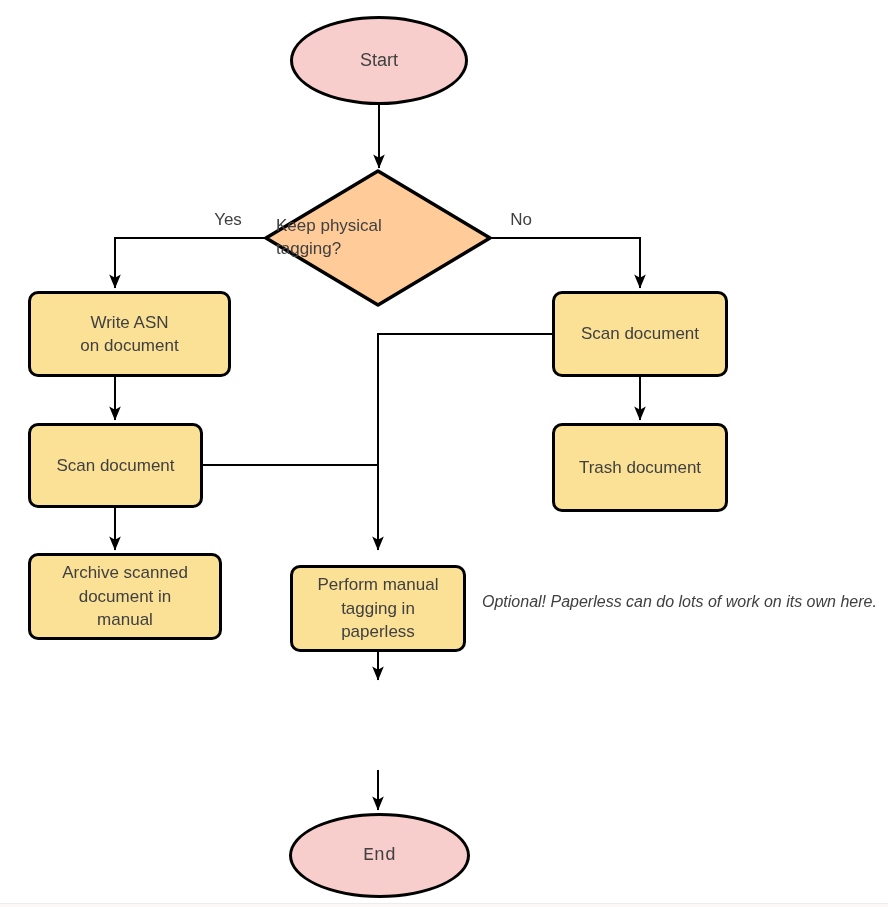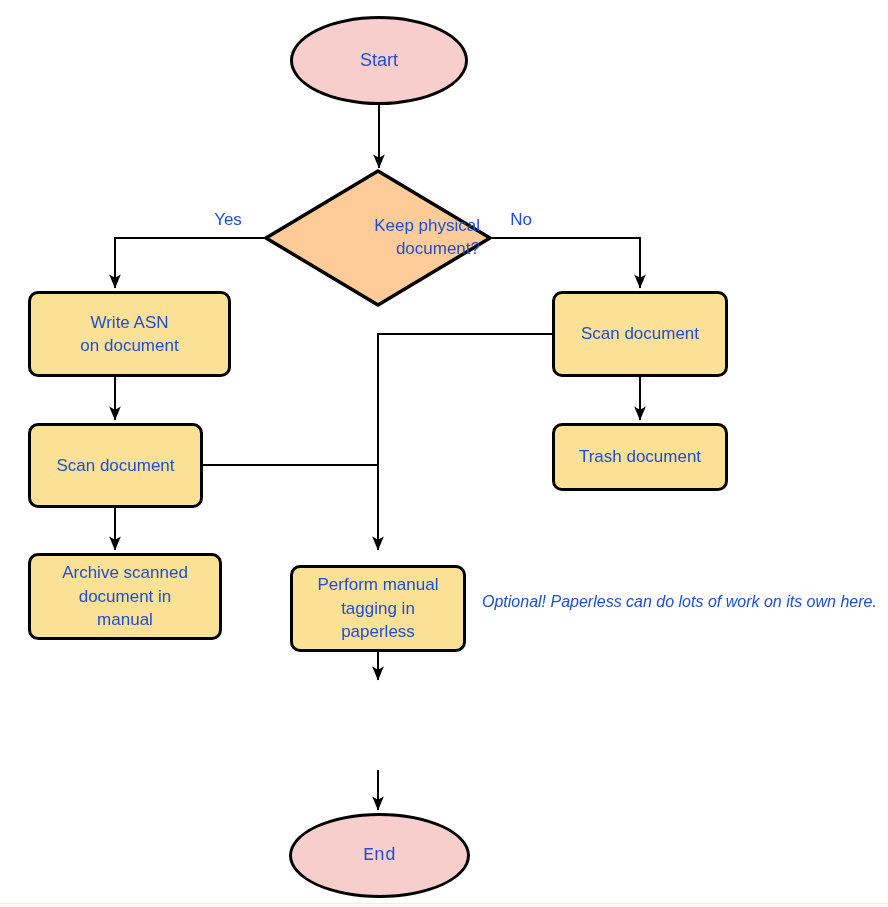--- a/index.html
+++ b/index.html
@@ -1,56 +1,56 @@
 <!DOCTYPE html>
 <html style="--background: #FFFFFF; --terminal-fill: #F8CECC; --decision-fill: #FFCC99; --process-fill: #FBE196; --stroke: #000000;"><head>
 <meta charset="utf-8">
 <style>
   html,body { margin:0; padding:0; background:#ffffff; }
   .canvas {
     position:relative; width:888px; height:907px; background:var(--background,#fff);
-    font-family:"Liberation Sans", sans-serif; color:#1d4ed8; overflow:hidden;
+    font-family:"Liberation Sans", sans-serif; color:#404040; overflow:hidden;
   }
   .layer { position:absolute; left:0; top:0; width:888px; height:907px; }
   .node {
     position:absolute; box-sizing:border-box;
     display:flex; flex-direction:column; align-items:center; justify-content:center;
     text-align:center; font-size:17px; line-height:1.38;
   }
   .terminal {
     background:var(--terminal-fill,#F8CECC);
     border:3px solid var(--stroke,#000);
     border-radius:50%;
     font-size:18px;
   }
   .process {
     background:var(--process-fill,#FBE196);
     border:3px solid var(--stroke,#000);
     border-radius:10px;
   }
   .decision-text {
-    position:absolute; display:flex; flex-direction:column; align-items:flex-end;
+    position:absolute; display:flex; flex-direction:column; align-items:flex-start;
     justify-content:center; text-align:center; font-size:17px; line-height:1.35;
   }
   .edge-label { position:absolute; font-size:17px; text-align:center; }
   .note {
     position:absolute; left:482px; top:590px; width:406px;
     font-size:16px; font-style:italic; line-height:1.45;
   }
   .bottom-strip {
     position:absolute; left:0; top:903px; width:888px; height:4px;
     background:#fdf8f8; border-top:1px solid #ececec;
   }
   
   .n-start      { left:290px; top:16px;  width:178px; height:89px; }
   .n-write-asn  { left:28px;  top:291px; width:203px; height:86px; }
   .n-scan-left  { left:28px;  top:423px; width:175px; height:85px; }
   .n-archive    { left:28px;  top:553px; width:194px; height:87px; }
   .n-scan-right { left:552px; top:291px; width:176px; height:86px; }
-  .n-trash      { left:552px; top:423px; width:176px; height:68px; }
+  .n-trash      { left:552px; top:423px; width:176px; height:89px; }
   .n-perform    { left:290px; top:565px; width:176px; height:87px; }
   .n-remove     { left:290px; top:683px; width:176px; height:87px; }
   .n-end        { left:289px; top:813px; width:181px; height:85px;font-family:Liberation Mono, monospace; }
   .n-decision   { left:276px; top:210px; width:204px; height:56px; }
   .l-yes        { left:205px; top:210px; width:46px; }
   .l-no         { left:498px; top:210px; width:46px; }
 </style>
 </head>
 <body>
 
@@ -79,21 +79,21 @@
 
   <div class="node terminal n-start">
     <div>Start</div>
   </div>
   <div class="node terminal n-end">
     <div>End</div>
   </div>
 
   <div class="decision-text n-decision">
     <div>Keep physical</div>
-    <div>document?</div>
+    <div>tagging?</div>
   </div>
 
   <div class="edge-label l-yes">Yes</div>
   <div class="edge-label l-no">No</div>
 
   <div class="node process n-write-asn">
     <div>Write ASN</div>
     <div>on document</div>
   </div>
 

